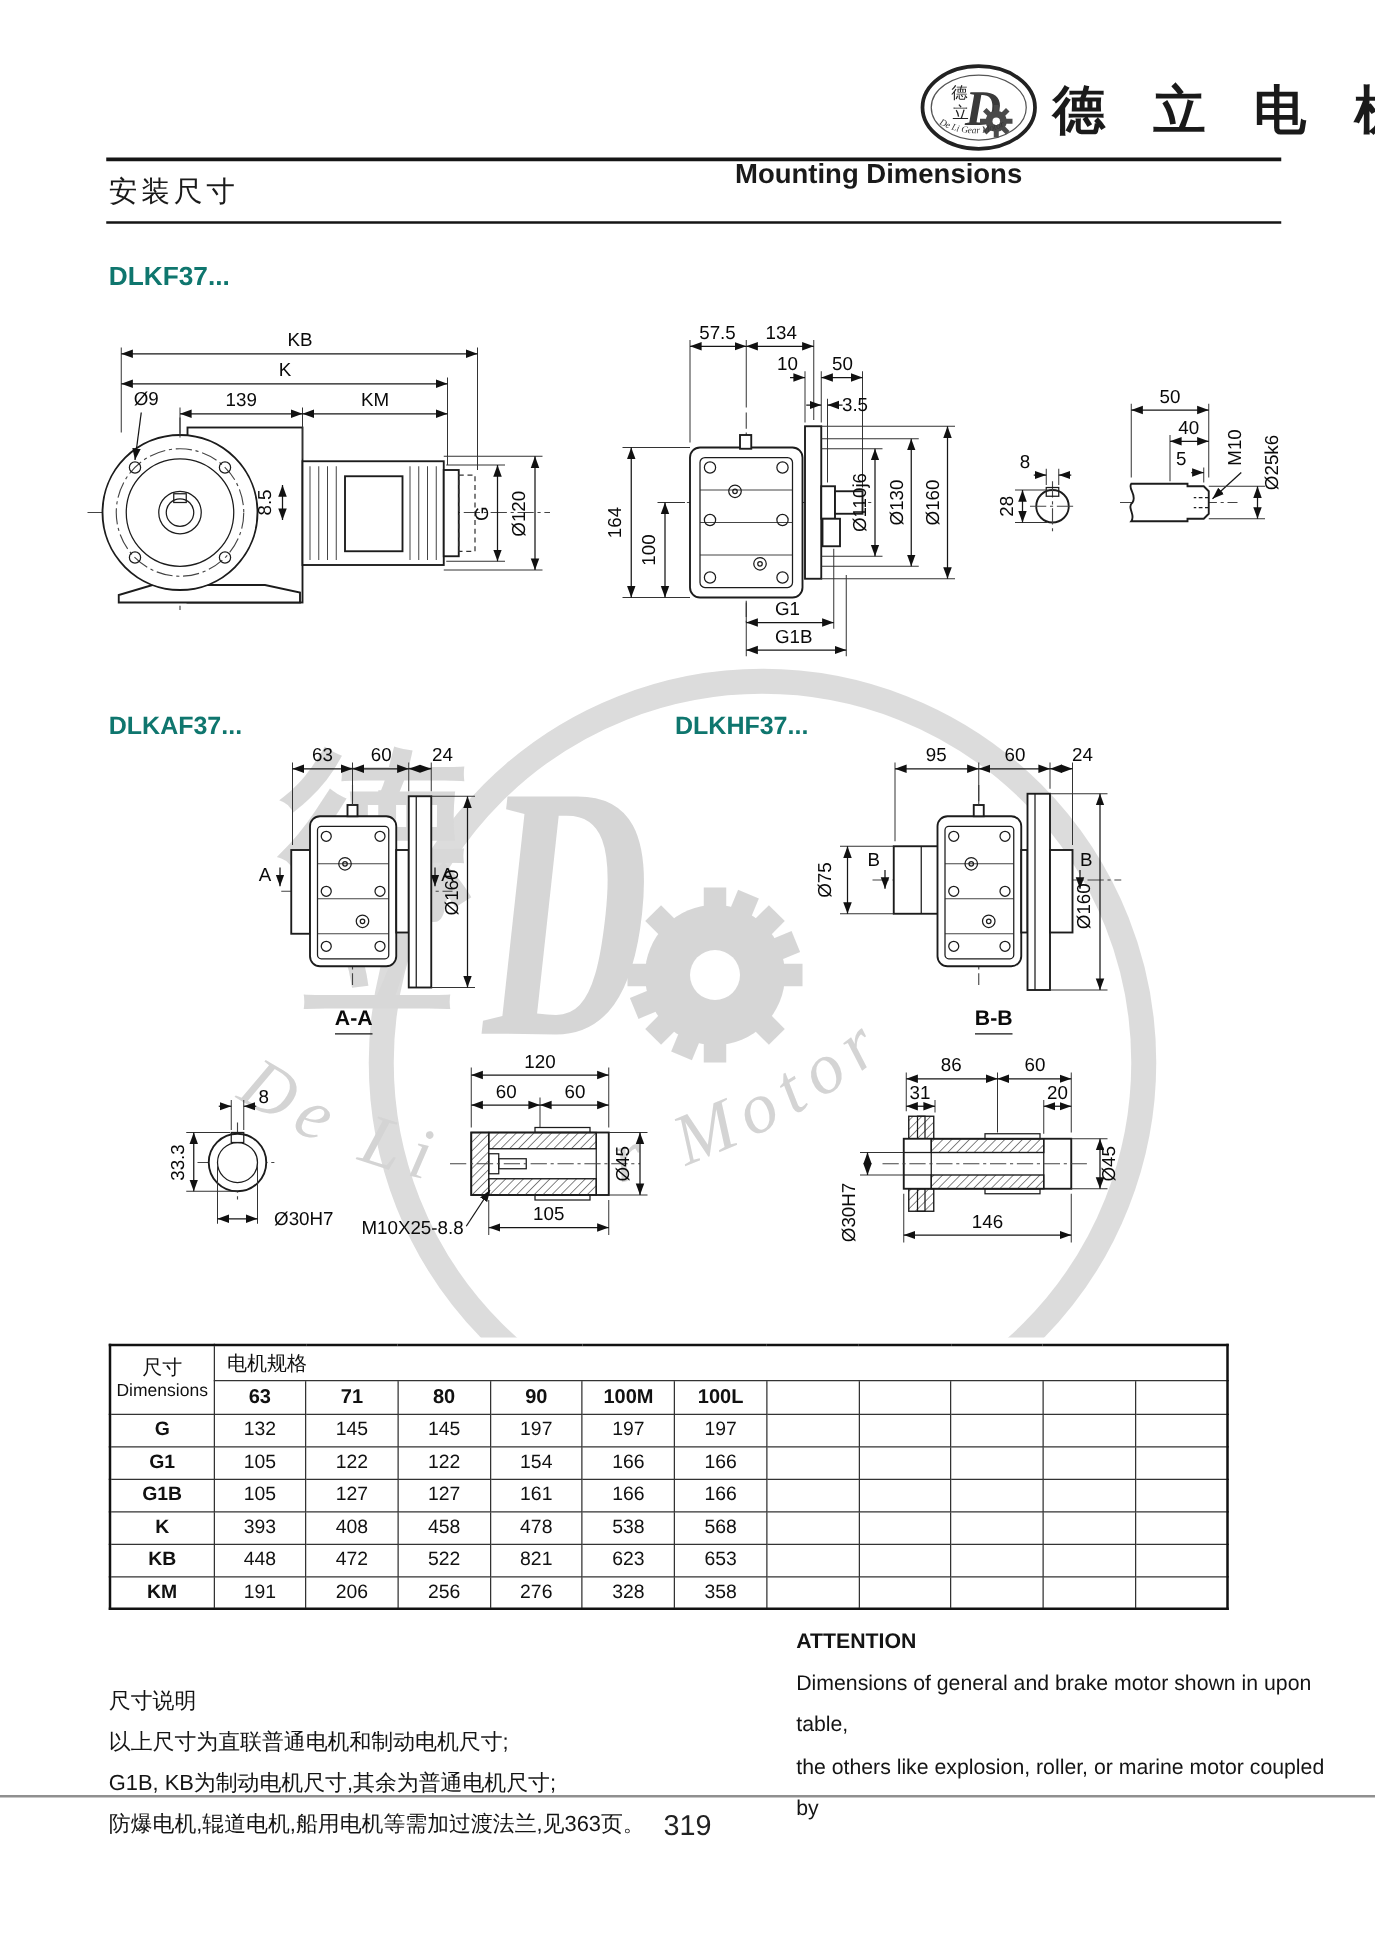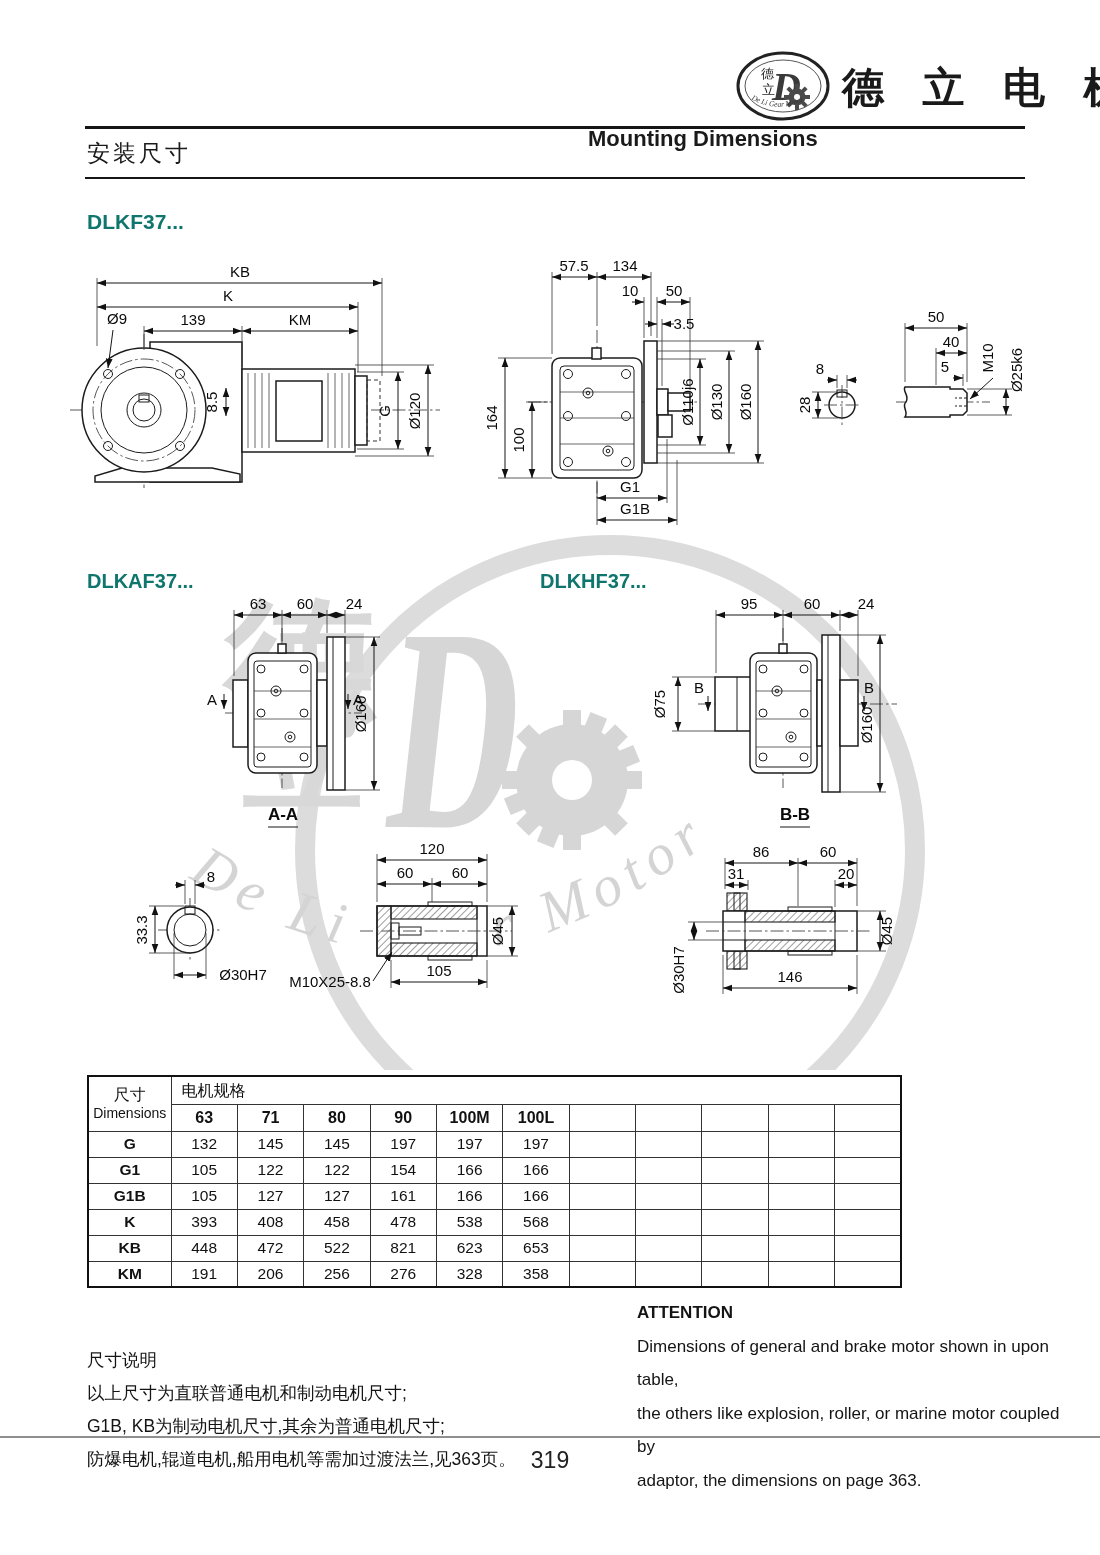--- a/index.html
+++ b/index.html
@@ -19,21 +19,21 @@
   .fin{stroke:#2a2a2a;stroke-width:.7;}
   .cl{fill:none;stroke:#444;stroke-width:.9;stroke-dasharray:13 3 2.5 3;}
   .dl{stroke:#161616;stroke-width:1;fill:none;}
   .xl{stroke:#333;stroke-width:.8;fill:none;}
   .ha{fill:url(#h);stroke:#1c1c1c;stroke-width:1.1;}
   .dt{font:15px "Liberation Sans",sans-serif;fill:#0a0a0a;text-anchor:middle;}
   .sm{font:600 17px "Liberation Sans",sans-serif;fill:#0a0a0a;text-anchor:middle;}
   .wm{opacity:.85;}
   
   #dims-table{position:absolute;left:87px;top:1075px;}
-  table{border-collapse:collapse;table-layout:fixed;width:815px;border:2px solid #111;}
+  table{border-collapse:collapse;table-layout:fixed;width:896px;border:2px solid #111;}
   th,td{border:1px solid #333;text-align:center;padding:0;font-size:15.5px;font-weight:normal;
         overflow:hidden;white-space:nowrap;}
   col.c0{width:83px;}
   tr.r1{height:28px;} tr.r2{height:27px;} tbody tr{height:26px;}
   .dimcell{font-size:15px;line-height:1.15;}
   .dimcell .cn{font-size:16px;}
   .dimcell .en{font-size:14px;}
   .speccell{position:relative;text-align:right;}
   .speccell .cn{position:absolute;left:10px;top:4px;font-size:16px;}
   .speccell .en{position:absolute;left:56%;top:5px;font-size:15.5px;margin-top:44px;}
@@ -601,18 +601,17 @@
   <div id="note-cn" class="note">
     <span class="nt">尺寸说明</span>
     <span class="ln">以上尺寸为直联普通电机和制动电机尺寸;</span>
     <span class="ln">G1B, KB为制动电机尺寸,其余为普通电机尺寸;</span>
     <span class="ln">防爆电机,辊道电机,船用电机等需加过渡法兰,见363页。</span>
   </div>
   <div id="note-en" class="note">
     <span class="nt">ATTENTION</span>
     <span class="ln">Dimensions of general and brake motor shown in upon table,</span>
     <span class="ln">the others like explosion, roller, or marine motor coupled by</span>
-    <span class="ln">adaptor, the dimensions on page 363.</span>
   </div>
 
   <div id="foot-line"></div>
   <div id="page-num">319</div>
 </div>
 
 </body></html>

